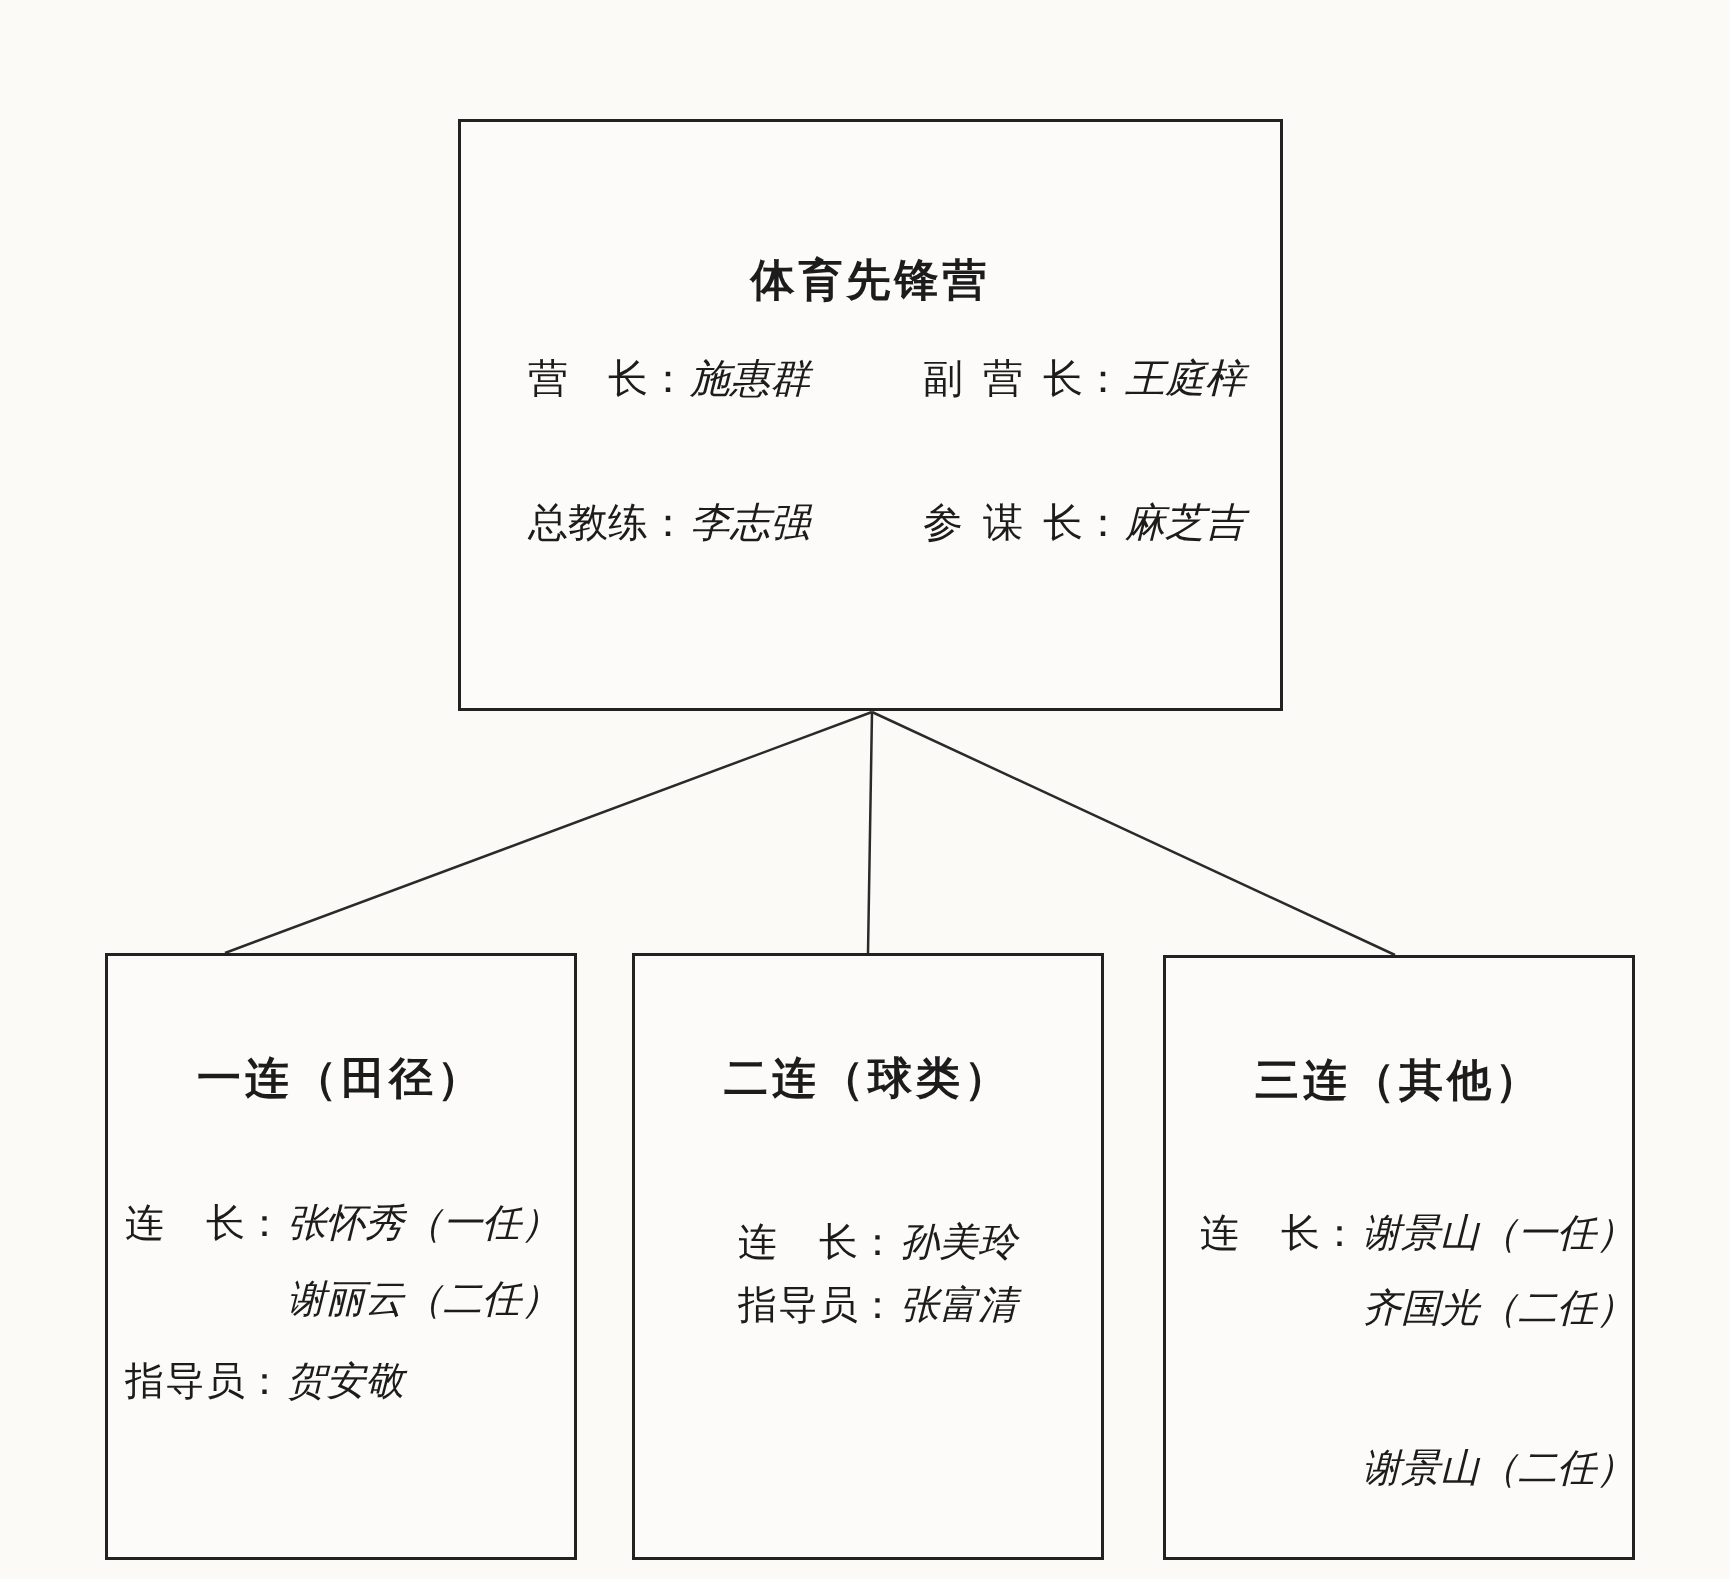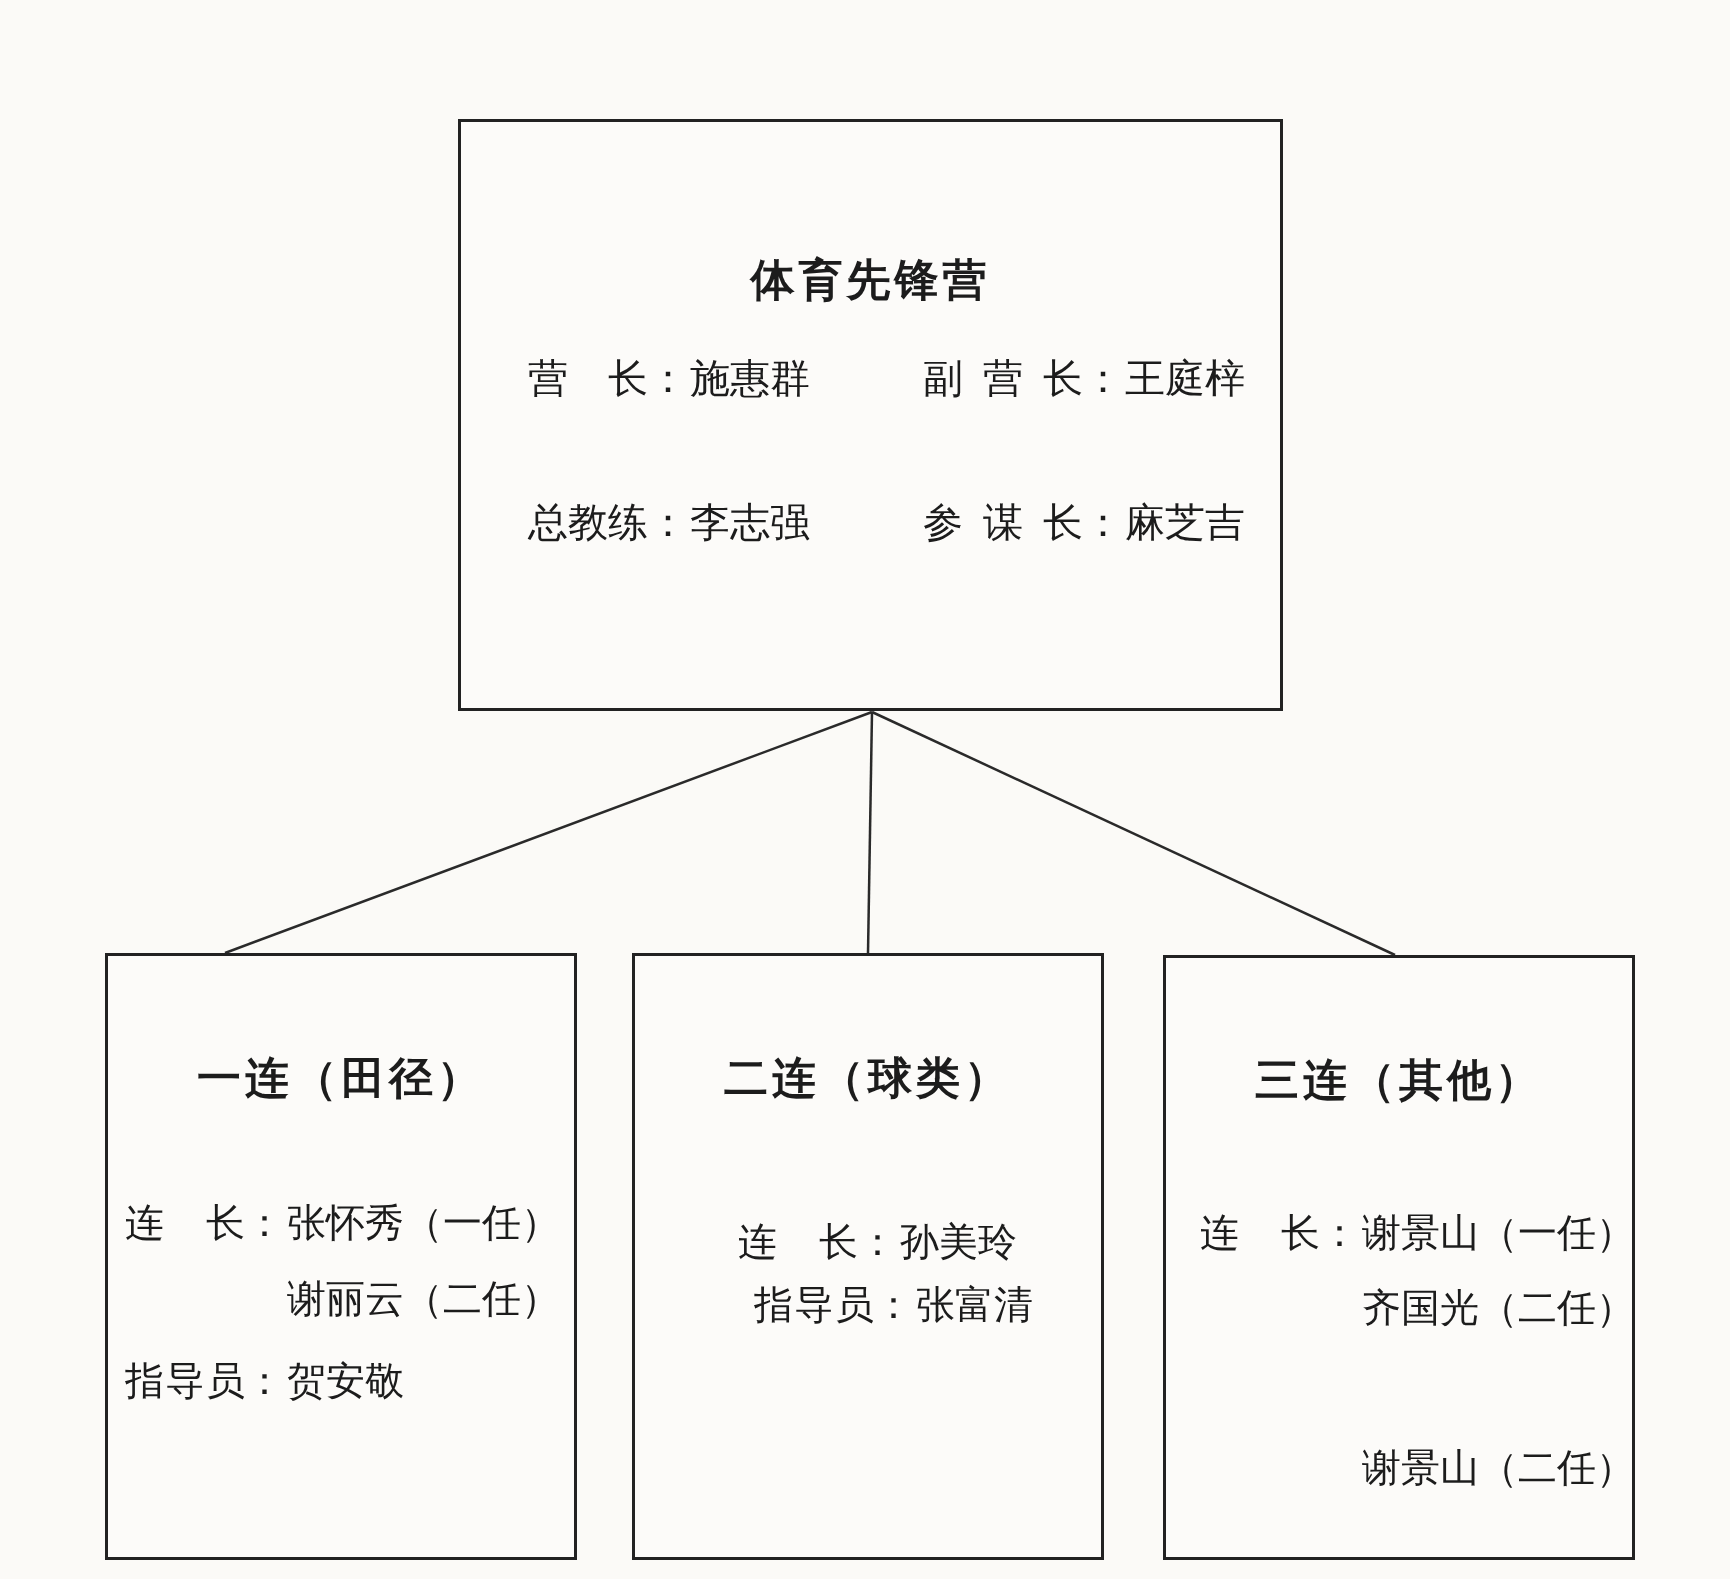--- a/index.html
+++ b/index.html
@@ -24,21 +24,21 @@
   .cell{position:absolute;left:0;top:0;white-space:nowrap;}
   .cell.right{left:395px;}
   .uline{position:absolute;font-size:39px;line-height:1;white-space:nowrap;}
   .lbl{
     display:inline-block;vertical-align:top;
     text-align:justify;text-align-last:justify;text-justify:inter-character;
   }
   .lbl.w3{width:120px;}
   .lbl.w4{width:160px;}
   .colon{display:inline-block;width:42px;vertical-align:top;}
-  .nm{display:inline-block;vertical-align:top;}
+  .nm{display:inline-block;vertical-align:top;font-style:italic;}
 </style>
 </head>
 <body>
 
 <div class="page">
 
   <svg class="connectors" width="1730" height="1579" viewBox="0 0 1730 1579">
     <line x1="872" y1="712" x2="225" y2="953" stroke="#2a2a2a" stroke-width="2.5"></line>
     <line x1="872" y1="712" x2="868" y2="953" stroke="#2a2a2a" stroke-width="2.5"></line>
     <line x1="872" y1="712" x2="1395" y2="955" stroke="#2a2a2a" stroke-width="2.5"></line>
@@ -80,21 +80,21 @@
       <span class="lbl w3">指导员</span><span class="colon">：</span><span class="nm">贺安敬</span>
     </div>
   </div>
 
   <div class="node" style="left:632px;top:953px;width:472px;height:607px;padding-left:12px;">
     <div class="node-title" style="top:100px;">二连（球类）</div>
 
     <div class="uline" style="left:103px;top:266px;">
       <span class="lbl w3">连长</span><span class="colon">：</span><span class="nm">孙美玲</span>
     </div>
-    <div class="uline" style="left:103px;top:329px;margin-left:16px;">
+    <div class="uline" style="left:103px;top:329px;">
       <span class="lbl w3">指导员</span><span class="colon">：</span><span class="nm">张富清</span>
     </div>
   </div>
 
   <div class="node" style="left:1163px;top:955px;width:472px;height:605px;">
     <div class="node-title" style="top:100px;">三连（其他）</div>
 
     <div class="uline" style="left:34px;top:255px;">
       <span class="lbl w3">连长</span><span class="colon">：</span><span class="nm">谢景山（一任）</span>
     </div>

